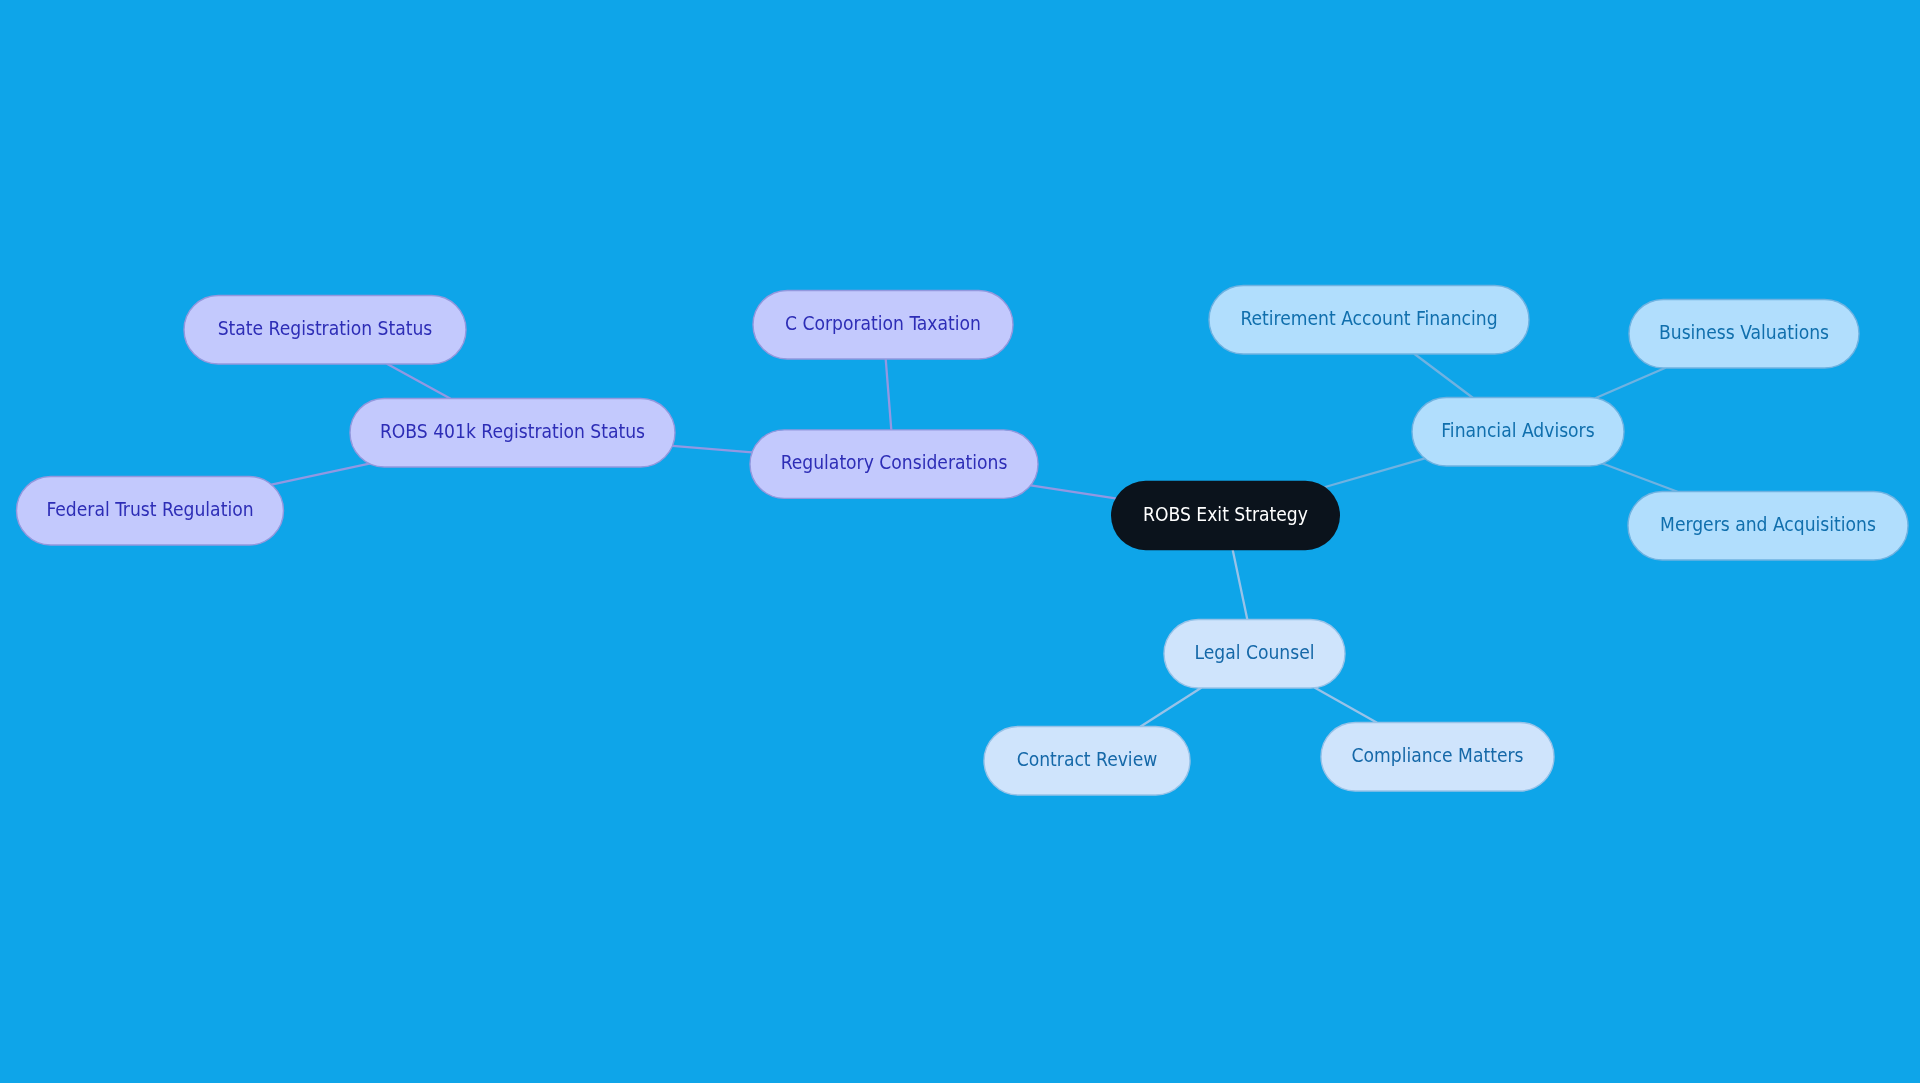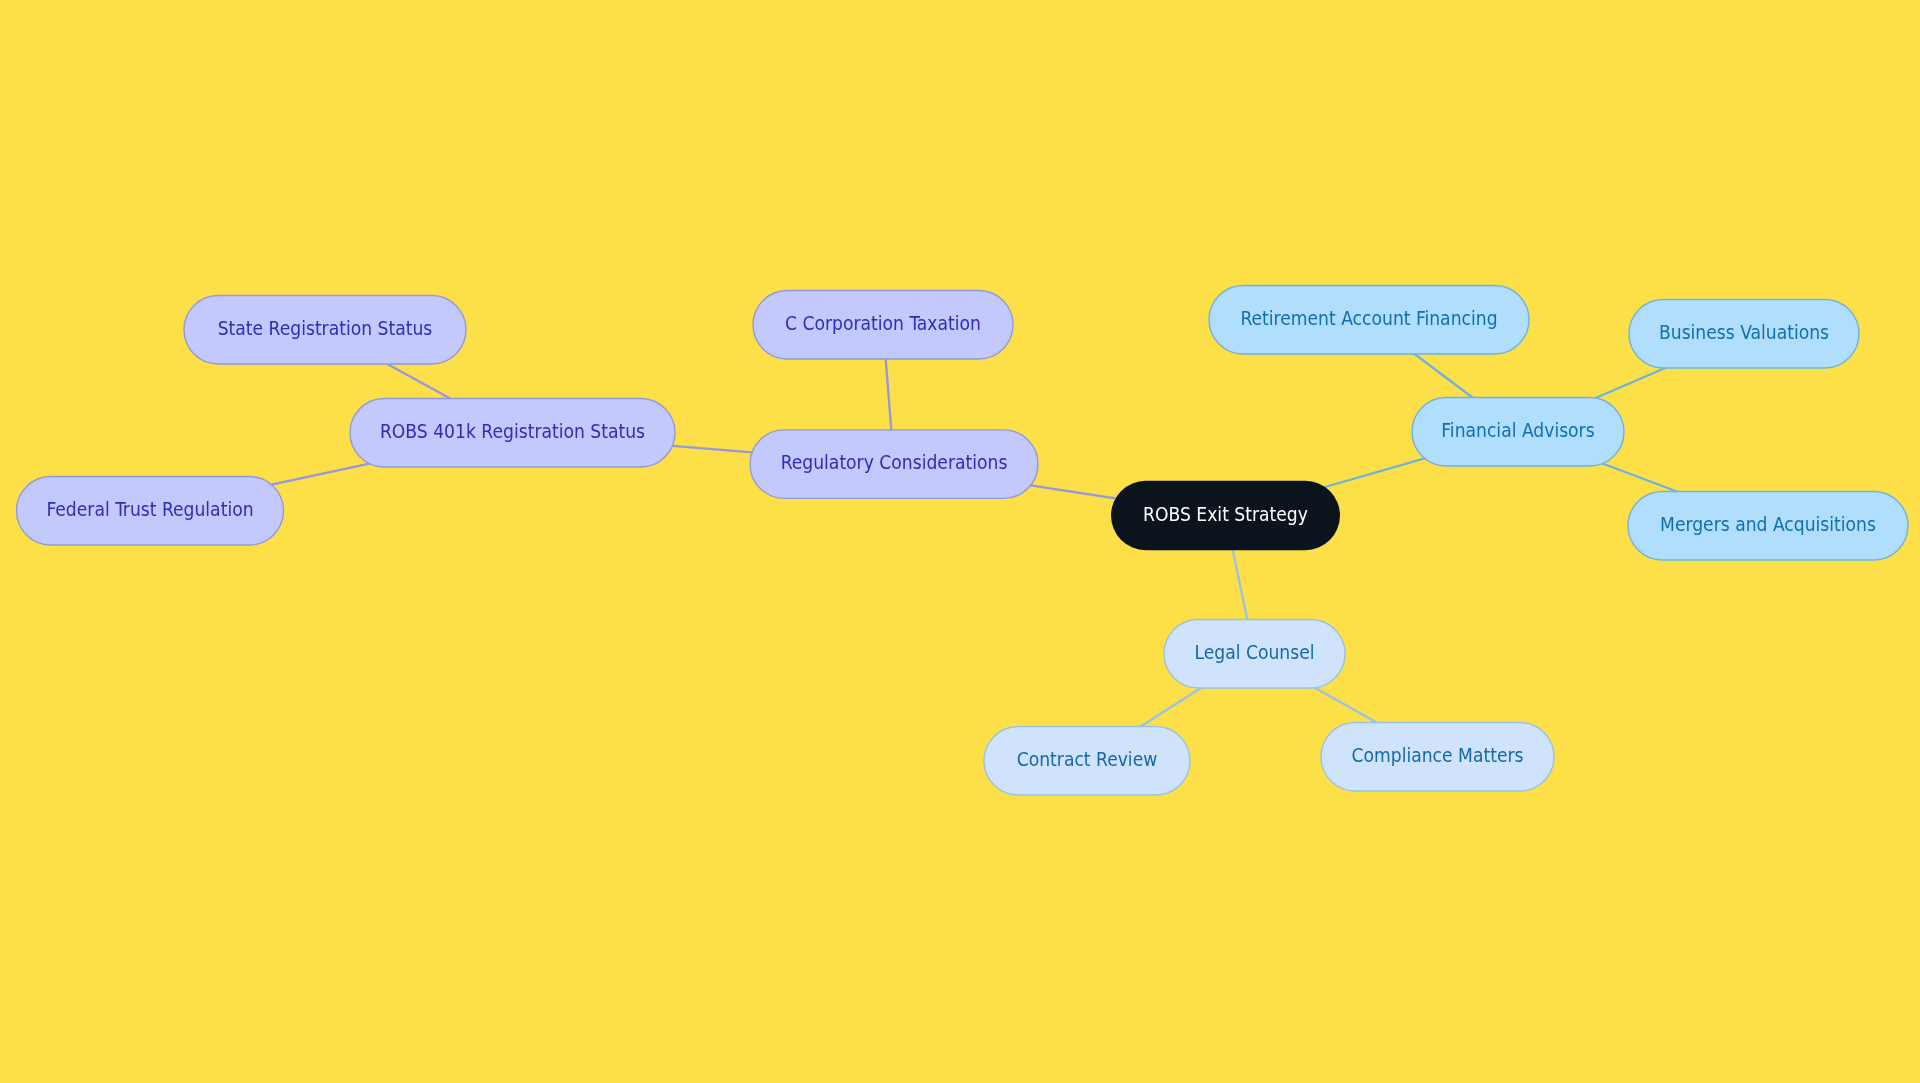--- a/index.html
+++ b/index.html
@@ -1,20 +1,20 @@
 <!DOCTYPE html>
 <html><head>
 <meta charset="utf-8">
 <title>ROBS Exit Strategy</title>
 <style>
   html,body{margin:0;padding:0;background:#ffffff;}
   body{width:1920px;height:1083px;overflow:hidden;
        font-family:"DejaVu Sans",sans-serif;font-stretch:condensed;
        -webkit-font-smoothing:antialiased;}
-  #canvas{position:relative;width:1920px;height:1083px;background:#fde047;overflow:hidden;}
+  #canvas{position:relative;width:1920px;height:1083px;background:#0ea5e9;overflow:hidden;}
   svg#mindmap{position:absolute;left:0;top:0;width:1920px;height:1083px;display:block;
               will-change:transform;transform:translateZ(0);}
   .nodelabel{font-family:"DejaVu Sans",sans-serif;font-stretch:condensed;white-space:pre;
              dominant-baseline:central;text-anchor:middle;font-size:19.1px;}
   .edge{fill:none;stroke-linecap:round;stroke-width:2.3;}
   .shape{stroke-width:1.4;}
   .rootnode .shape{stroke-width:0;}
 
   
   .purple    .shape{fill:#c3c9fd;stroke:#9398de;}

